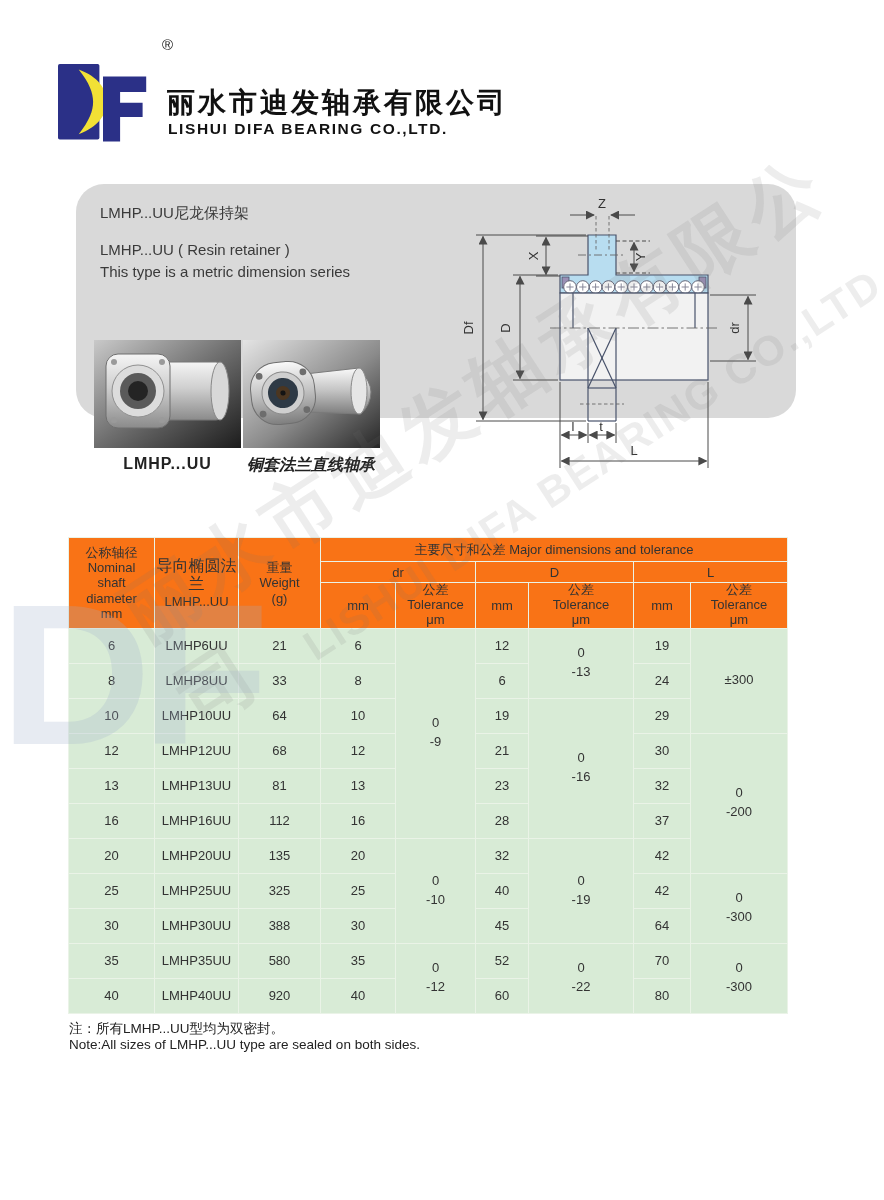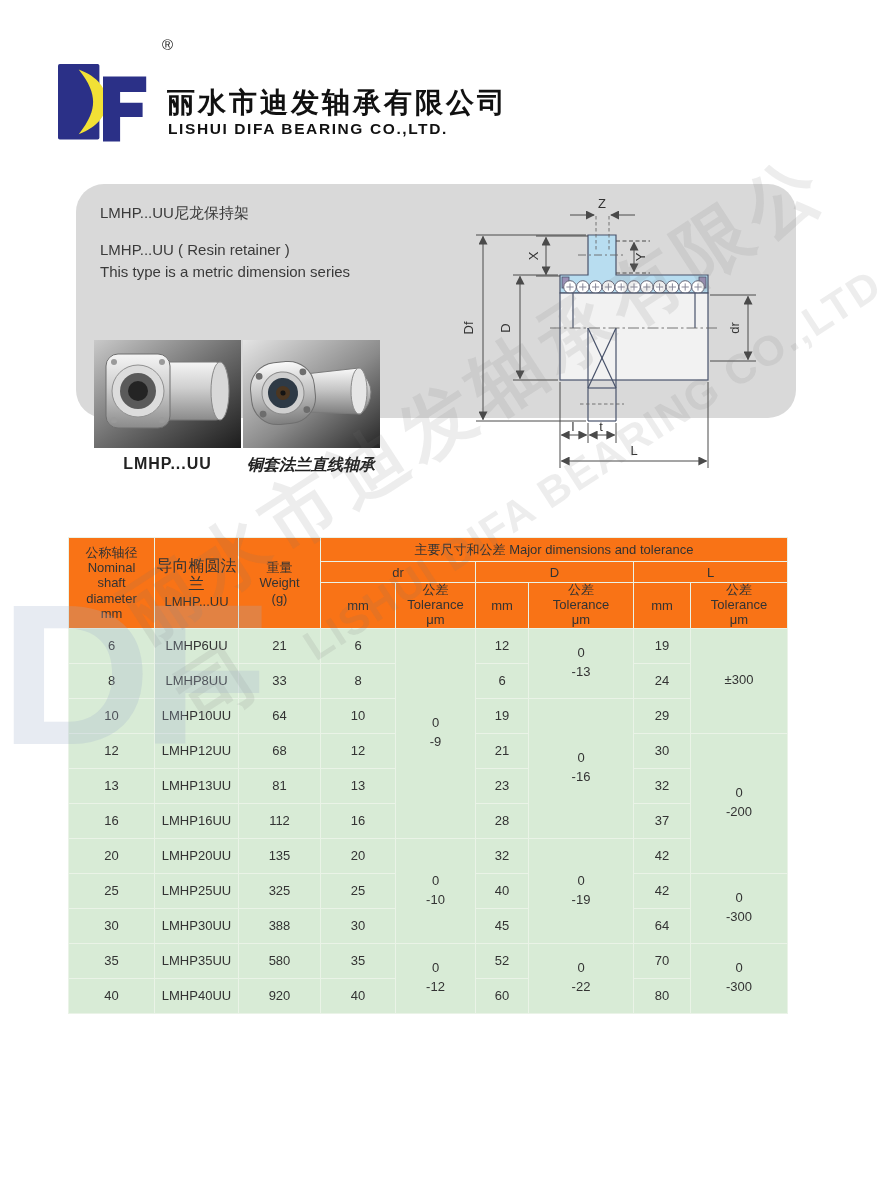--- a/index.html
+++ b/index.html
@@ -399,18 +399,22 @@
       <td>40</td>
       <td>LMHP40UU</td>
       <td>920</td>
       <td>40</td>
       <td>60</td>
       <td>80</td>
     </tr>
   </tbody>
     </table>
 
+  <div class="note">
+    <p>注：所有LMHP...UU型均为双密封。</p>
+    <p>Note:All sizes of LMHP...UU type are sealed on both sides.</p>
+  </div>
 
   <div class="wm wm-cn">丽水市迪发轴承有限公司</div>
   <div class="wm wm-en">LISHUI DIFA BEARING CO.,LTD.</div>
   <div class="wm wm-df">DF</div>
 
 </div>
 
 </body></html>

